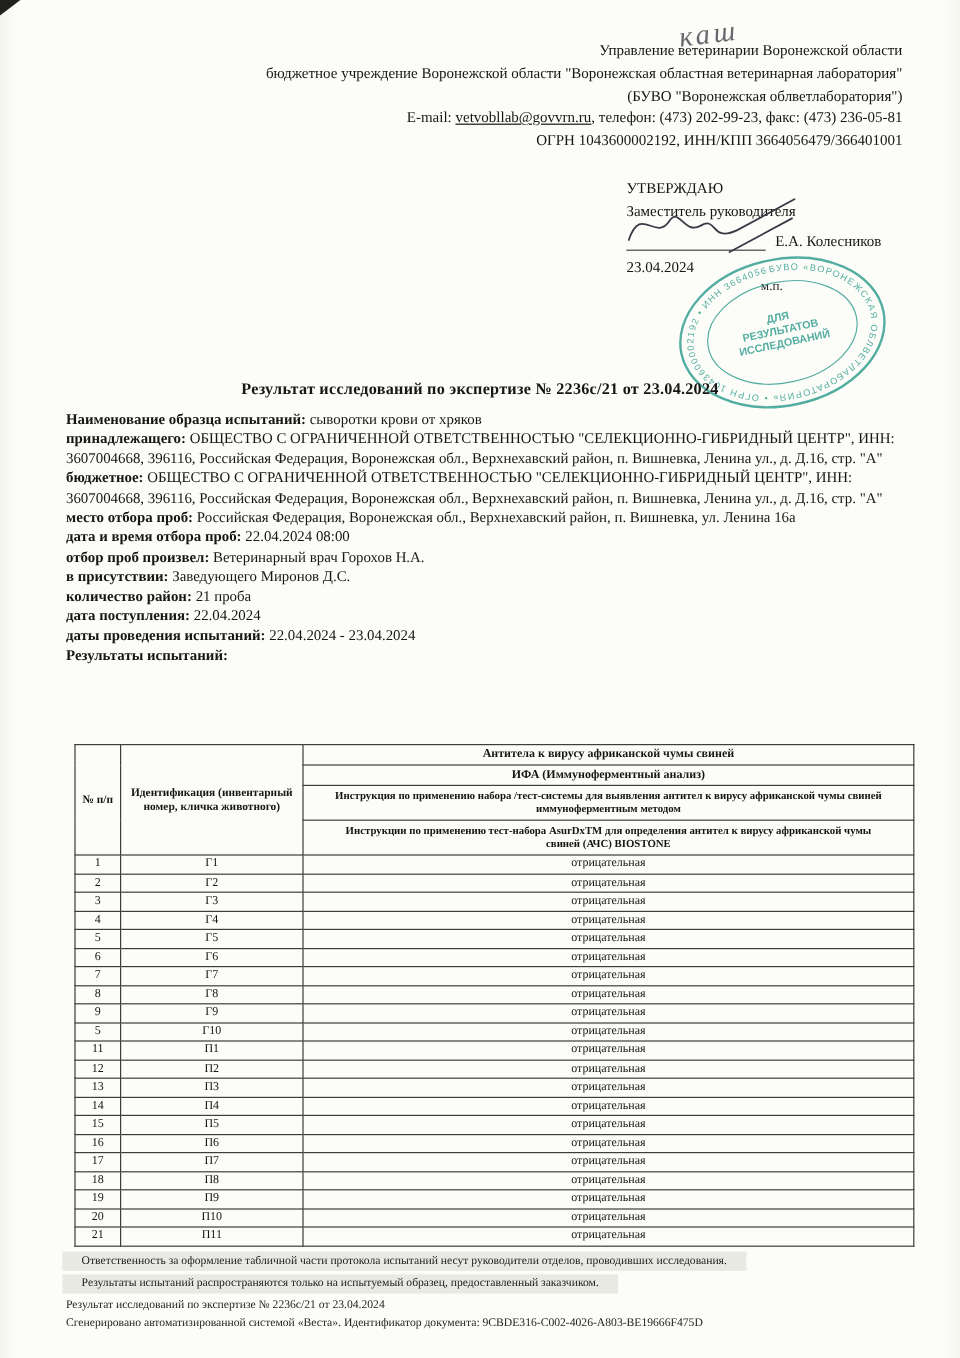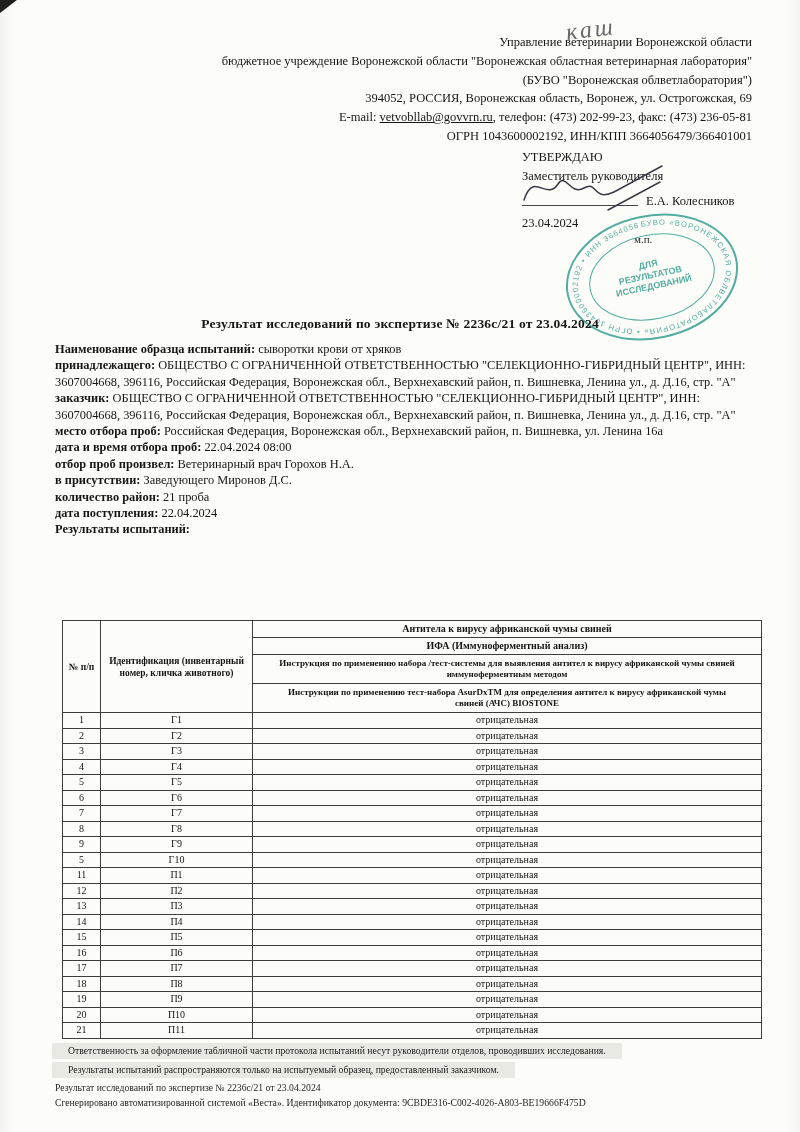--- a/index.html
+++ b/index.html
@@ -18,21 +18,21 @@
   .handwritten{
     position:absolute;top:16px;left:566px;font-size:24px;font-style:italic;
     color:#4c4c54;transform:rotate(-7deg);letter-spacing:3px;opacity:.85;
   }
 
   .letterhead{position:absolute;top:33px;left:48px;width:704px;text-align:right;
     font-size:12.5px;line-height:18.8px;}
   .letterhead .email{text-decoration:underline;}
 
   .approval{position:absolute;top:148px;left:522px;width:250px;font-size:12.5px;line-height:19px;}
-  .sig-line{display:flex;align-items:flex-start;margin-top:6px;}
+  .sig-line{display:flex;align-items:center;margin-top:6px;}
   .sig-rule{display:inline-block;width:116px;border-bottom:1px solid #45454b;height:13px;margin-right:8px;}
   .approval-date{margin-top:3px;}
 
   .signature-svg{position:absolute;top:152px;left:512px;pointer-events:none;}
 
   .mp{position:absolute;top:233px;left:634px;font-size:11px;color:#2a2a2a;}
 
   .stamp-svg{position:absolute;top:207px;left:558px;opacity:.82;}
 
   .doc-title{position:absolute;top:316px;left:0;width:100%;text-align:center;
@@ -63,21 +63,20 @@
 <div class="page">
 
   <div class="corner-mark"></div>
 
   <div class="handwritten">каш</div>
 
   <div class="letterhead">
     <div>Управление ветеринарии Воронежской области</div>
     <div>бюджетное учреждение Воронежской области "Воронежская областная ветеринарная лаборатория"</div>
     <div>(БУВО "Воронежская облветлаборатория")</div>
-    <div>394052, РОССИЯ, Воронежская область, Воронеж, ул. Острогожская, 69</div>
     <div>
       <span>E-mail:</span>
       <span class="email">vetvobllab@govvrn.ru</span><span>,  телефон: (473) 202-99-23, факс: (473) 236-05-81</span>
     </div>
     <div>ОГРН 1043600002192, ИНН/КПП 3664056479/366401001</div>
   </div>
 
   <div class="approval">
     <div>УТВЕРЖДАЮ</div>
     <div>Заместитель руководителя</div>
@@ -113,35 +112,36 @@
   </svg>
 
   <div class="doc-title">Результат исследований по экспертизе № 2236с/21 от 23.04.2024</div>
 
   <div class="fields">
 
       <div class="field"><span class="label">Наименование образца испытаний:</span> <span>сыворотки крови от хряков</span></div>
 
       <div class="field"><span class="label">принадлежащего:</span> <span>ОБЩЕСТВО С ОГРАНИЧЕННОЙ ОТВЕТСТВЕННОСТЬЮ "СЕЛЕКЦИОННО-ГИБРИДНЫЙ ЦЕНТР", ИНН: 3607004668, 396116, Российская Федерация, Воронежская обл., Верхнехавский район, п. Вишневка, Ленина ул., д. Д.16, стр. "А"</span></div>
 
-      <div class="field"><span class="label">заказчик:</span> <span>ОБЩЕСТВО С ОГРАНИЧЕННОЙ ОТВЕТСТВЕННОСТЬЮ "СЕЛЕКЦИОННО-ГИБРИДНЫЙ ЦЕНТР", ИНН: 3607004668, 396116, Российская Федерация, Воронежская обл., Верхнехавский район, п. Вишневка, Ленина ул., д. Д.16, стр. "А"</span></div>
+      <div class="field"><span class="label">бюджетное:</span> <span>ОБЩЕСТВО С ОГРАНИЧЕННОЙ ОТВЕТСТВЕННОСТЬЮ "СЕЛЕКЦИОННО-ГИБРИДНЫЙ ЦЕНТР", ИНН: 3607004668, 396116, Российская Федерация, Воронежская обл., Верхнехавский район, п. Вишневка, Ленина ул., д. Д.16, стр. "А"</span></div>
 
       <div class="field"><span class="label">место отбора проб:</span> <span>Российская Федерация, Воронежская обл., Верхнехавский район, п. Вишневка, ул. Ленина 16а</span></div>
 
 
       <div class="field"><span class="label">дата и время отбора проб:</span> <span>22.04.2024 08:00</span></div>
 
       <div class="field"><span class="label">отбор проб произвел:</span> <span>Ветеринарный врач Горохов Н.А.</span></div>
 
       <div class="field"><span class="label">в присутствии:</span> <span>Заведующего Миронов Д.С.</span></div>
 
       <div class="field"><span class="label">количество район:</span> <span>21 проба</span></div>
 
       <div class="field"><span class="label">дата поступления:</span> <span>22.04.2024</span></div>
 
+      <div class="field"><span class="label">даты проведения испытаний:</span> <span>22.04.2024 - 23.04.2024</span></div>
 
       <div class="field"><span class="label">Результаты испытаний:</span> <span></span></div>
     </div>
 
   <table class="results">
     <colgroup>
         <col class="col-num">
         <col class="col-id">
         <col class="col-res">
       </colgroup>

